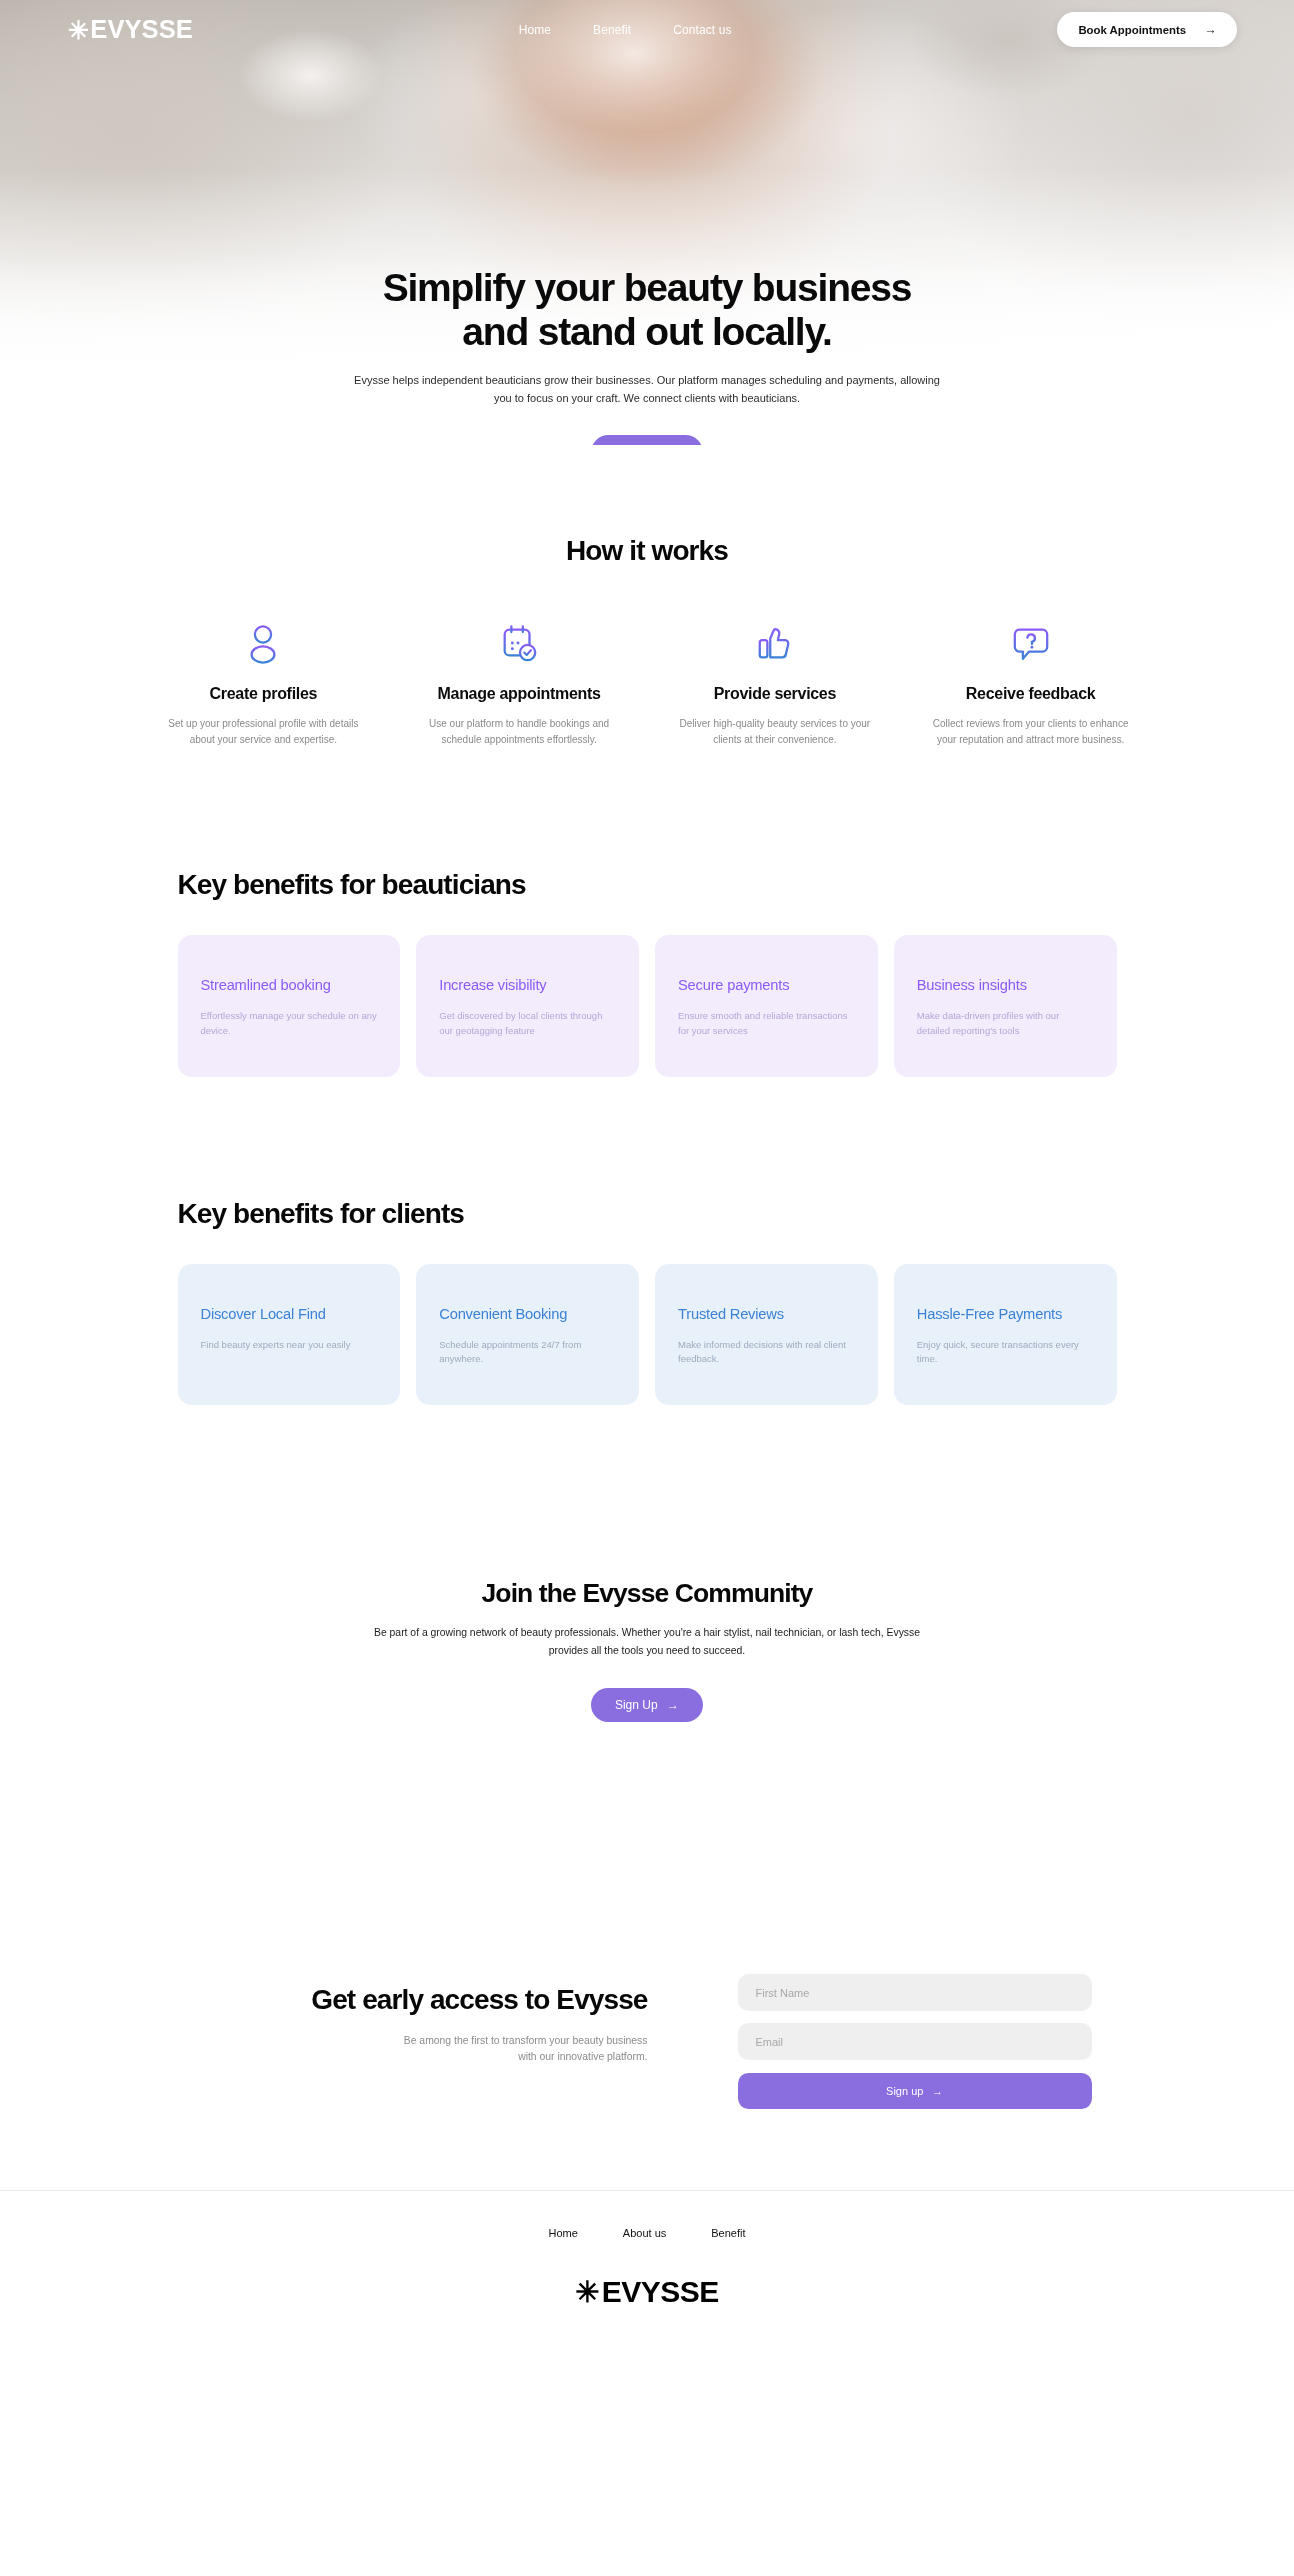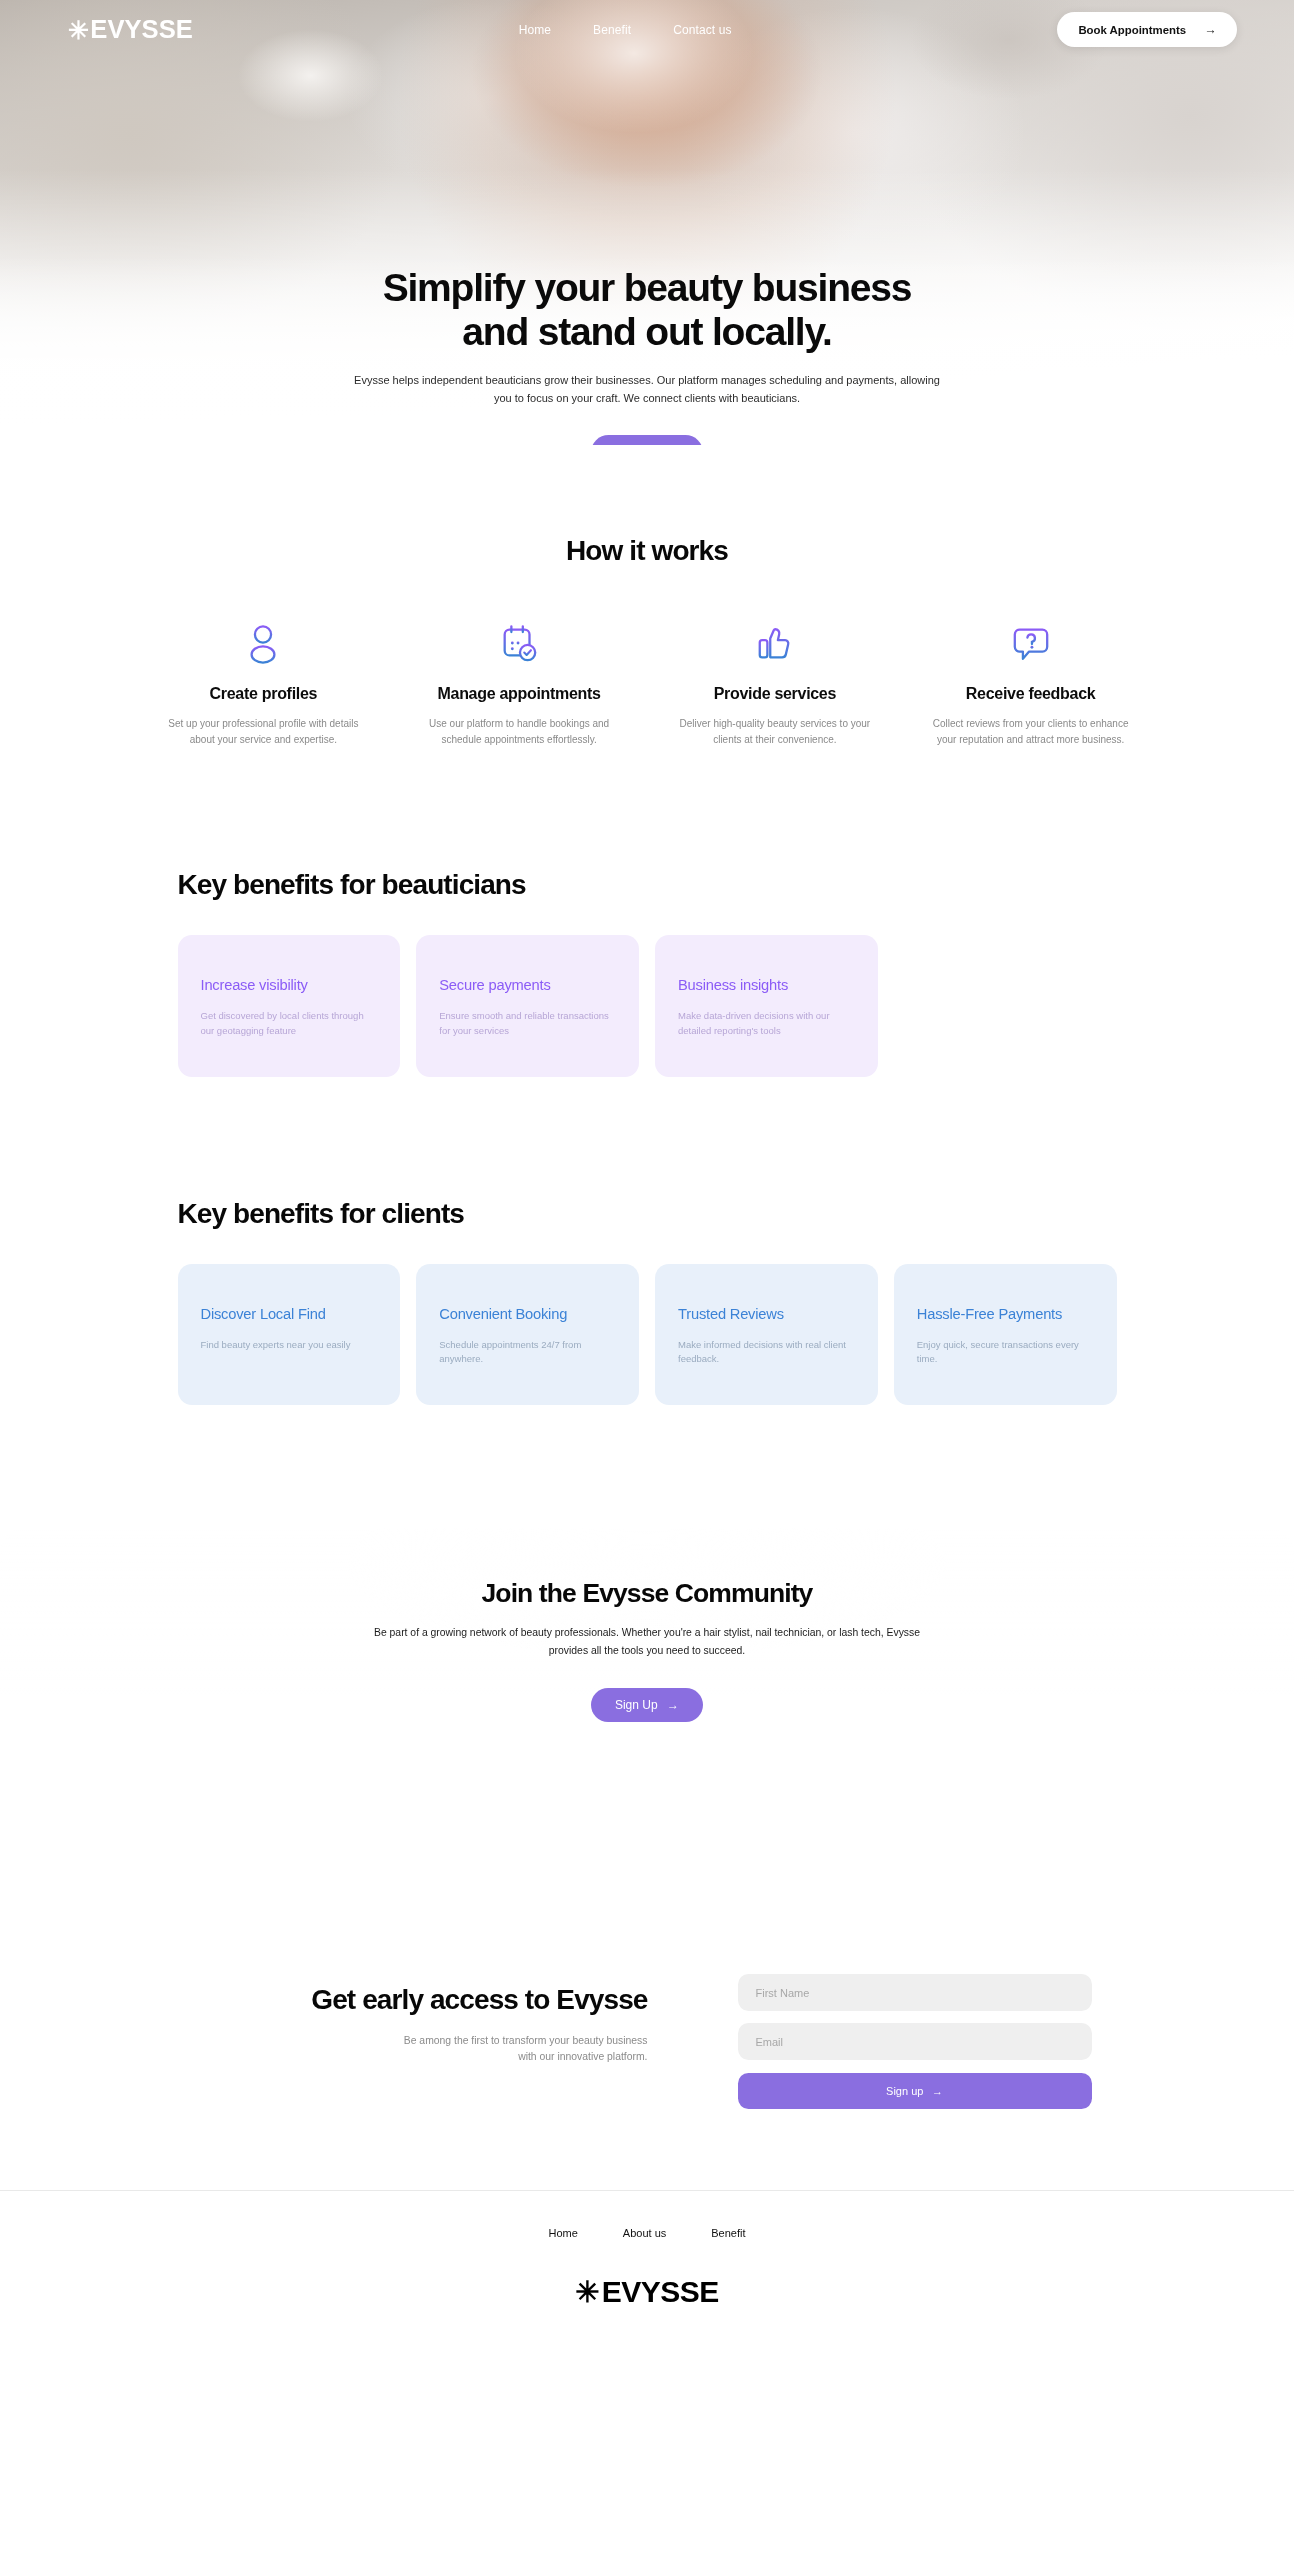--- a/index.html
+++ b/index.html
@@ -319,30 +319,34 @@
       </div>
 
     </div>
   </section>
 
   <section class="benefits">
     <div class="benefits-inner">
       <h2 class="h2-left">Key benefits for beauticians</h2>
       <div class="cards">
         <div class="card purple">
+          <h3>Streamlined booking</h3>
+          <p>Effortlessly manage your schedule on any device.</p>
+        </div>
+        <div class="card purple">
           <h3>Increase visibility</h3>
           <p>Get discovered by local clients through our geotagging feature</p>
         </div>
         <div class="card purple">
           <h3>Secure payments</h3>
           <p>Ensure smooth and reliable transactions for your services</p>
         </div>
         <div class="card purple">
           <h3>Business insights</h3>
-          <p>Make data-driven decisions with our detailed reporting's tools</p>
+          <p>Make data-driven profiles with our detailed reporting's tools</p>
         </div>
       </div>
     </div>
   </section>
 
   <section class="benefits">
     <div class="benefits-inner">
       <h2 class="h2-left">Key benefits for clients</h2>
       <div class="cards">
         <div class="card blue">

